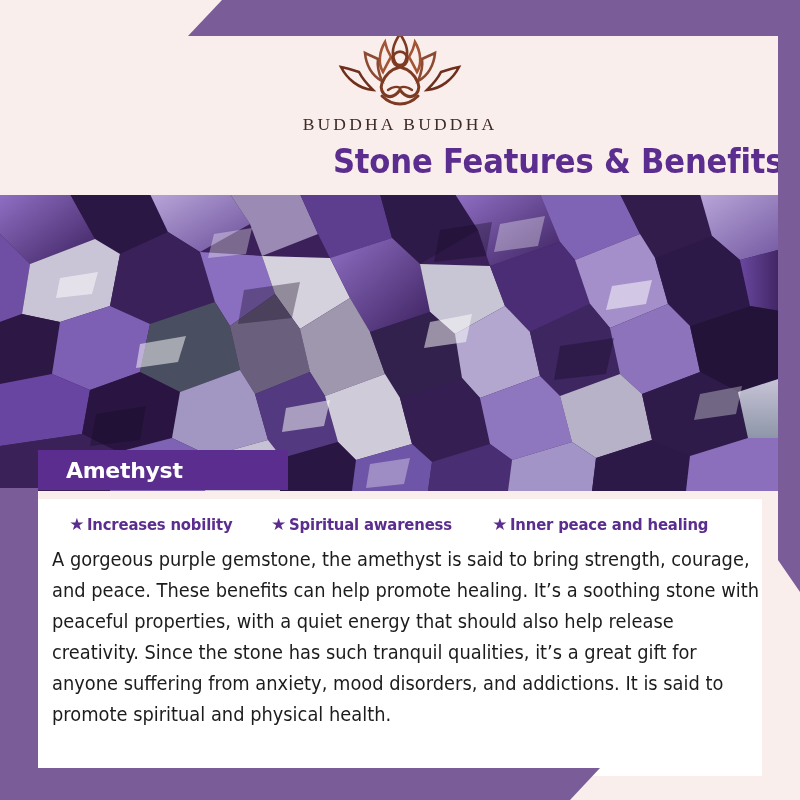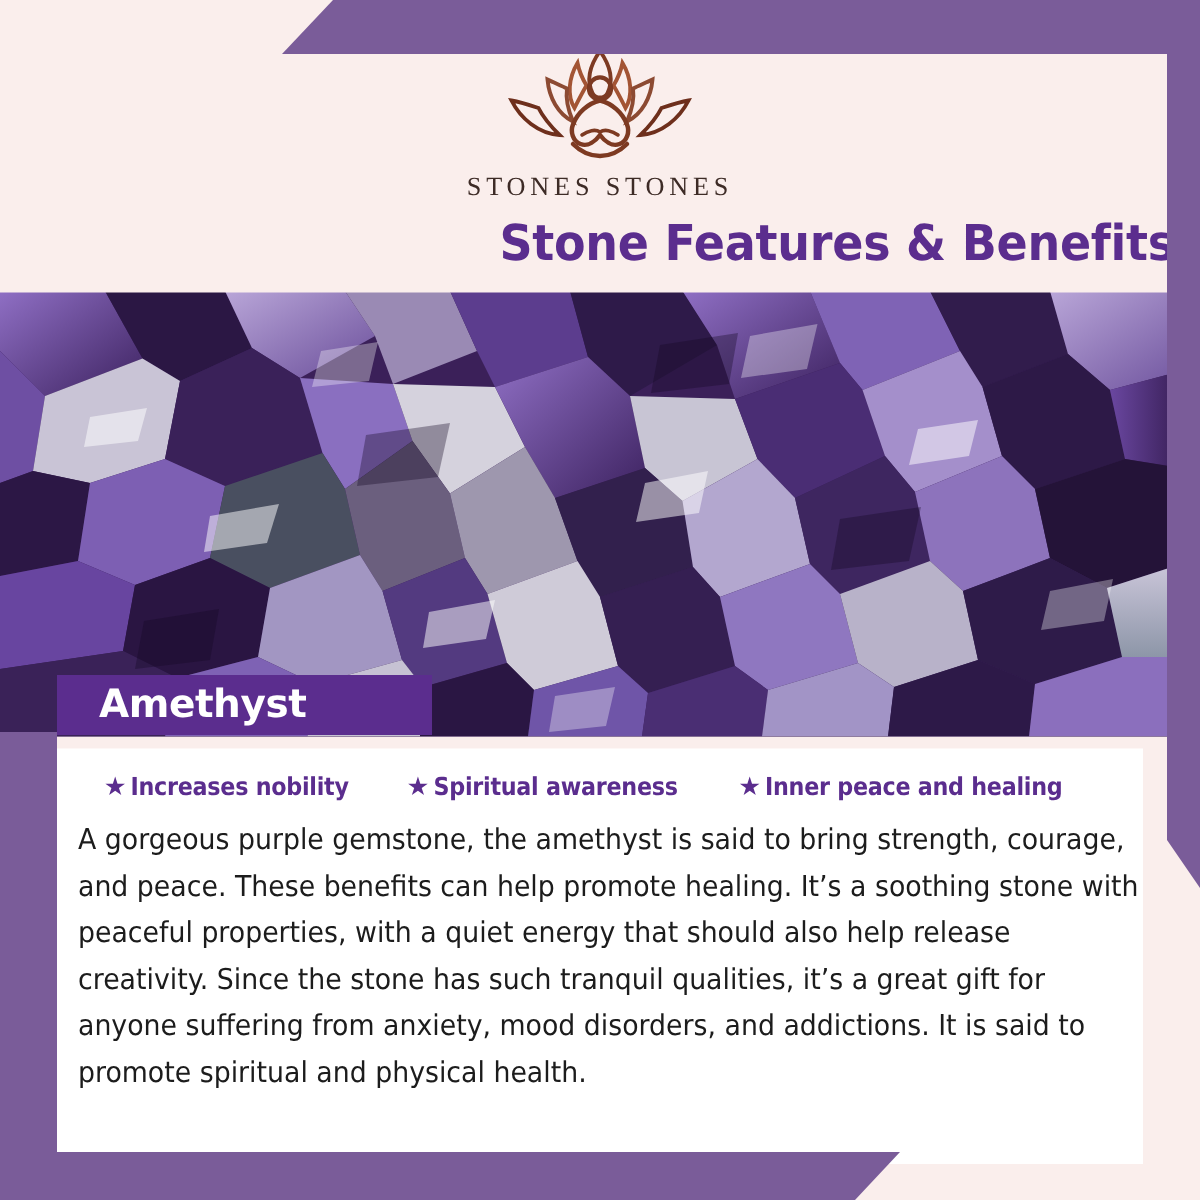--- a/index.html
+++ b/index.html
@@ -113,21 +113,21 @@
     width: 250px; height: 40px;
     background: #5b2d8e;
     z-index: 4;
     display: flex;
     align-items: center;
   }
   .stone-label-text {
     color: #ffffff;
     font-family: "DejaVu Sans", sans-serif;
     font-weight: bold;
-    font-size: 26px;
+    font-size: 22px;
     letter-spacing: -0.3px;
     margin-left: 28px;
   }
 
   
   .content {
     position: absolute;
     left: 38px; top: 499px;
     width: 724px; height: 277px;
     background: #ffffff;
@@ -191,21 +191,21 @@
           <path d="M40 27 C41 39 47 50 57 55 C54 48 52 40 53 33 C49 31 44 29 40 27 Z" stroke="#8c4a32"></path>
           <path d="M110 27 C109 39 103 50 93 55 C96 48 98 40 97 33 C101 31 106 29 110 27 Z" stroke="#8c4a32"></path>
           <path d="M16 41 C22 53 34 63 48 64 C42 58 37 52 34 46 C28 44 22 42 16 41 Z" stroke="#6e2f1c"></path>
           <path d="M134 41 C128 53 116 63 102 64 C108 58 113 52 116 46 C122 44 128 42 134 41 Z" stroke="#6e2f1c"></path>
           <circle cx="75" cy="33" r="7.4" stroke="#7d3a22" stroke-width="2.8"></circle>
           <path d="M75 41 C67 43 60 49 57 57 C55 62 57 68 62 70 C67 72 72 68 75 64 C78 68 83 72 88 70 C93 68 95 62 93 57 C90 49 83 43 75 41 Z" stroke="#7d3a22" stroke-width="3"></path>
           <path d="M63 64 C67 61 72 60 75 62 C78 60 83 61 87 64" stroke="#7d3a22" stroke-width="2.4"></path>
           <path d="M57 70 C62 75 68 78 75 78 C82 78 88 75 93 70" stroke="#7d3a22" stroke-width="3"></path>
         </g>
       </svg>
-      <span class="brand-name">STONES STONES</span>
+      <span class="brand-name">BUDDHA BUDDHA</span>
     </div>
     <div class="title-band">
       <span class="page-title">Stone Features &amp; Benefits</span>
     </div>
   </div>
 
   <div class="hero">
     <svg viewBox="0 0 800 297" preserveAspectRatio="none">
       <defs>
         <linearGradient id="gA" x1="0" y1="0" x2="1" y2="1">

